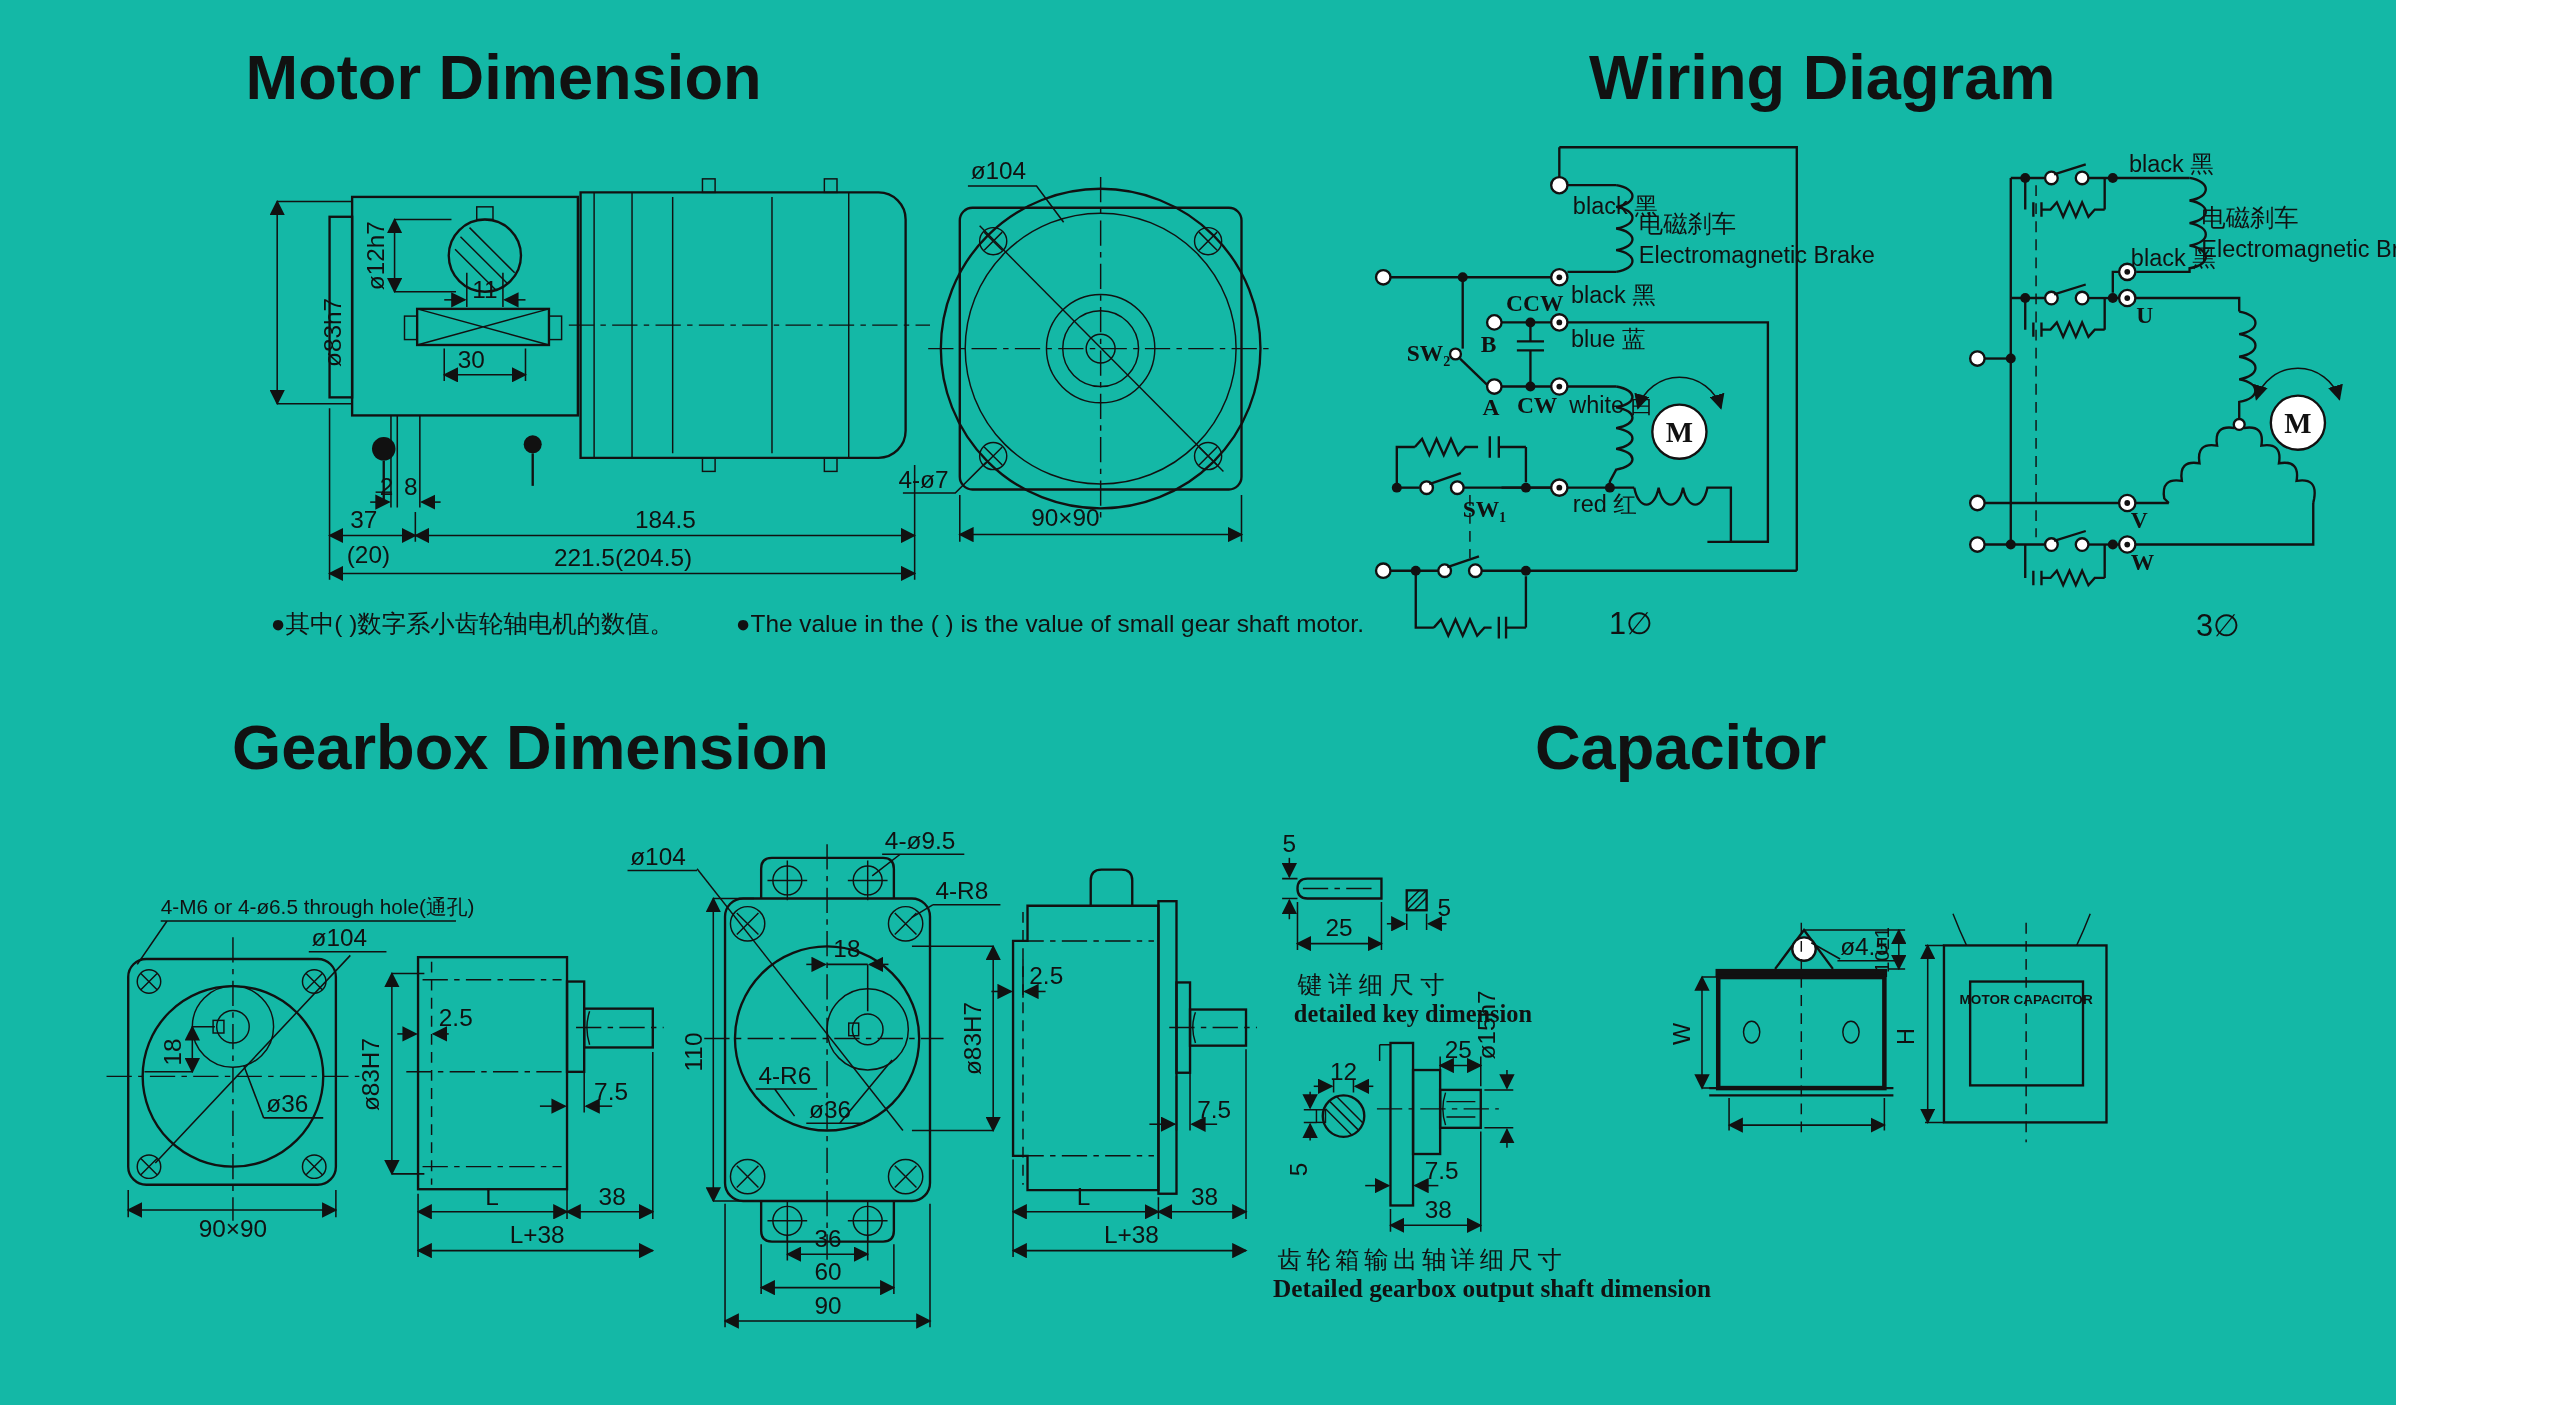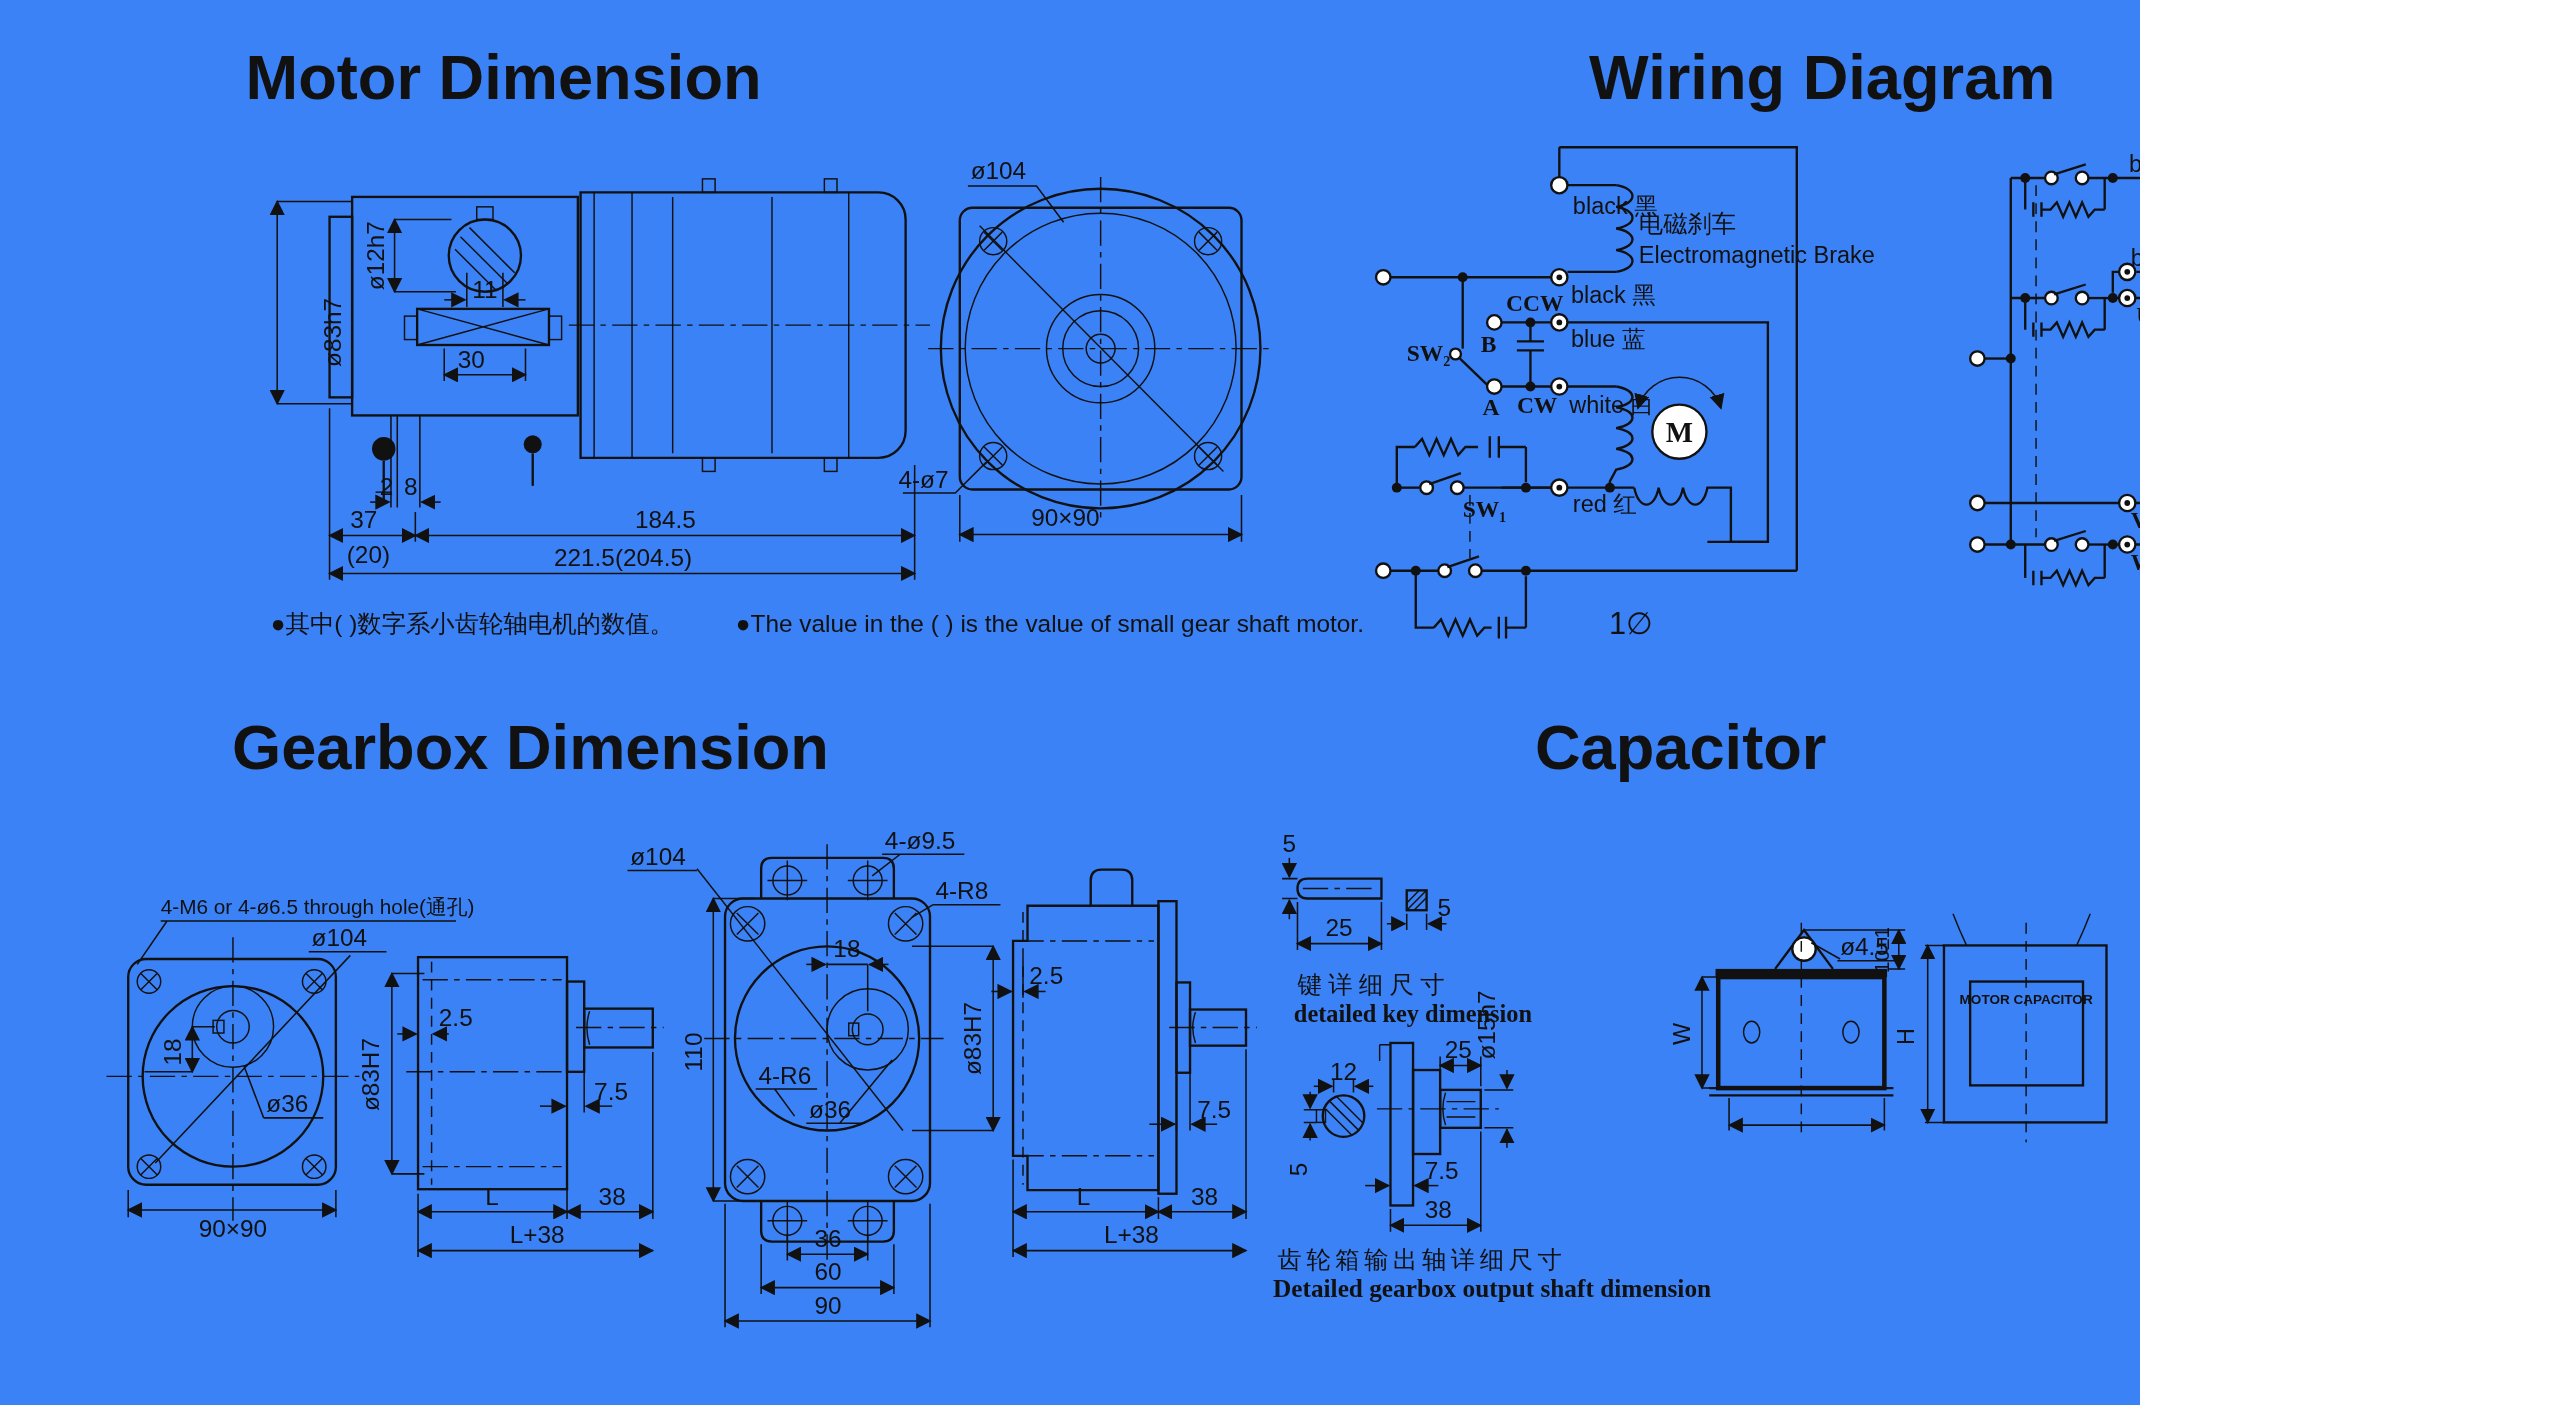--- a/index.html
+++ b/index.html
@@ -1,16 +1,16 @@
 <!DOCTYPE html>
 <html style="font-size:14.4px"><head>
 <meta charset="utf-8">
 <style>
   html,body{margin:0;padding:0;background:#fff;}
-  #page{position:relative;width:2140px;height:1406px;background:#3b82f6;overflow:hidden;}
+  #page{position:relative;width:2396px;height:1406px;background:#14b8a6;overflow:hidden;}
   svg{display:block;}
   .t{font-family:"Liberation Sans",sans-serif;fill:#111;}
   .title{font-weight:bold;font-size:70px;}
   .d{font-size:27px;}
   .s{font-size:23px;}
   .w{font-size:26px;}
   .cn{font-size:27px;}
   .big{font-size:34px;}
   .cap{font-size:15px;font-weight:bold;}
   .serif{font-family:"Liberation Serif",serif;font-weight:bold;}

